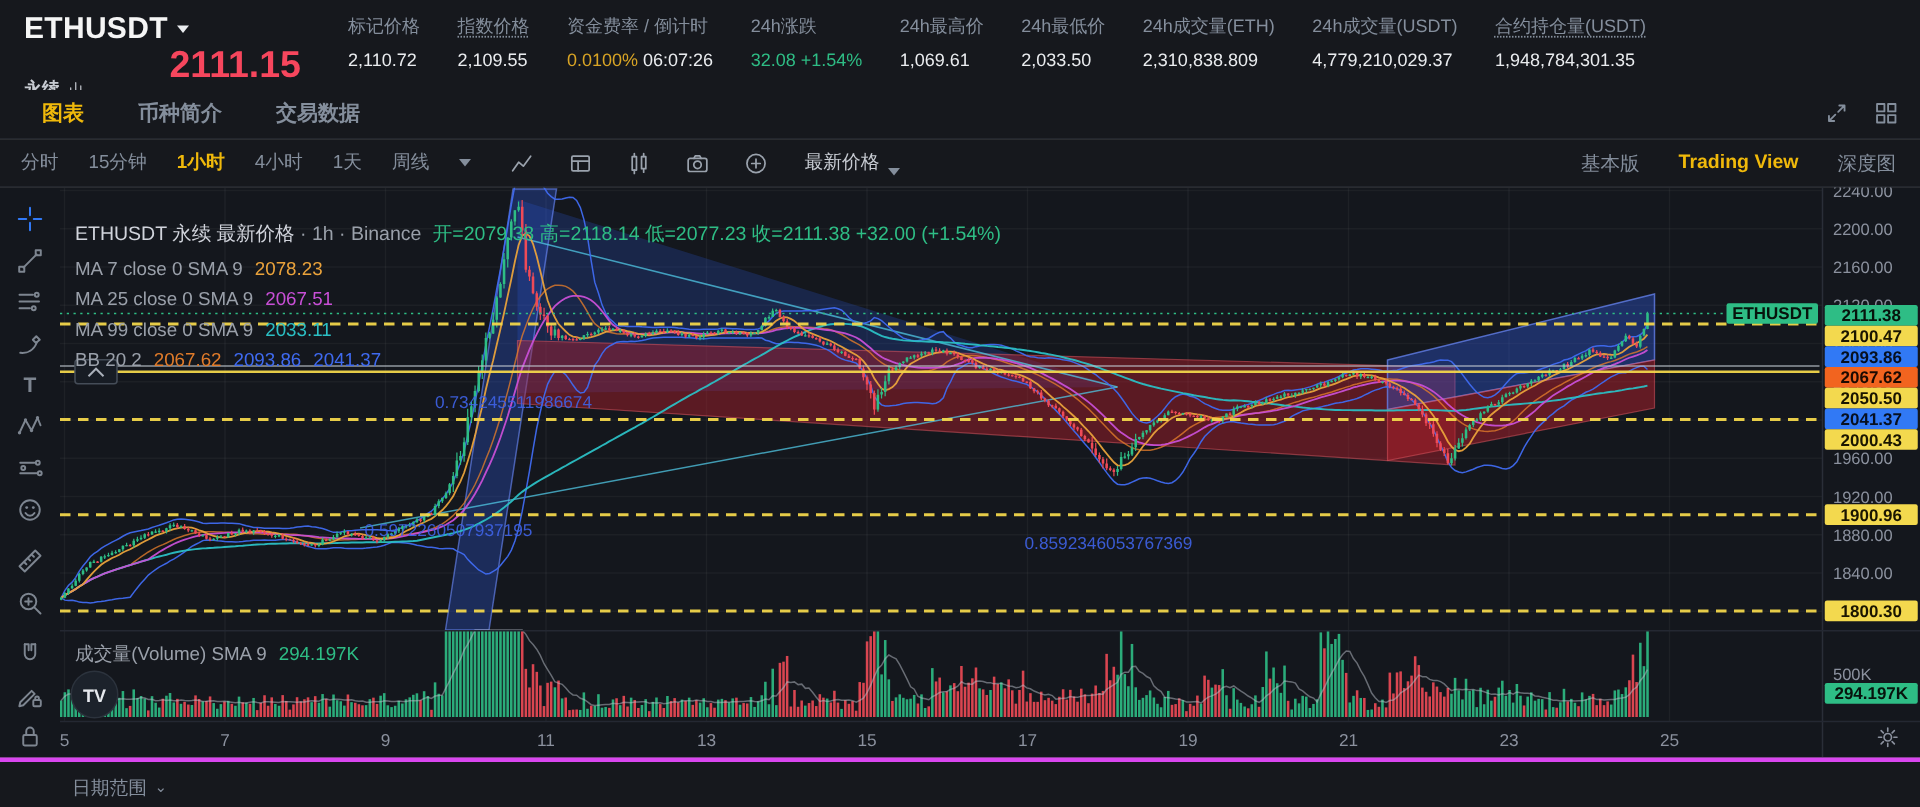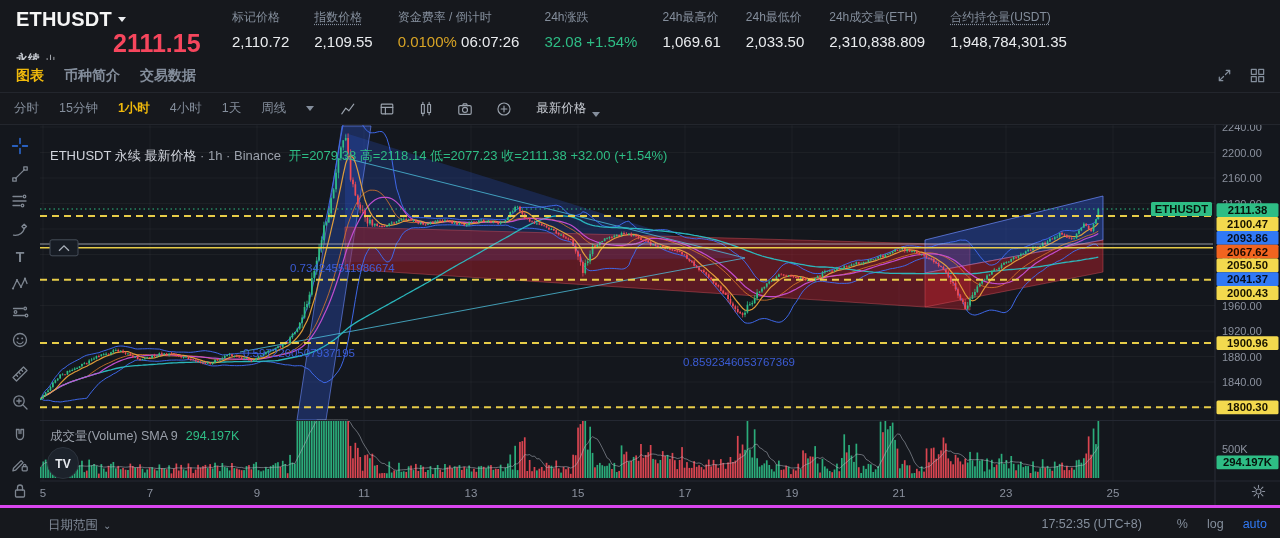--- a/index.html
+++ b/index.html
@@ -10,26 +10,26 @@
   
   #hdr { position:absolute; left:0; top:0; width:1280px; height:60px; background:#16181d; }
   #symBlock { position:absolute; left:16px; top:8px; cursor:pointer; }
   #symRow { display:flex; align-items:center; gap:6px; }
   #symName { font-size:20px; font-weight:bold; color:#f5f5f5; letter-spacing:.2px; }
   #mktRow { display:flex; align-items:center; gap:5px; margin-top:20px; font-size:12px; color:#c7cbd2; font-weight:bold; }
   #lastPrice { position:absolute; left:113px; top:13px; font-size:25px; font-weight:bold; color:#f6465d;margin-top:16px; }
   #stats { position:absolute; left:200px; top:9px; right:4px; display:flex; gap:25px;margin-left:32px; }
   .stat .lb { font-size:12px; color:#848e9c; white-space:nowrap; }
   .stat .lb.u { text-decoration:underline dotted; text-underline-offset:3px; }
-  .stat .vl { font-size:15px; color:#eaecef; margin-top:7px; white-space:nowrap; }
+  .stat .vl { font-size:12px; color:#eaecef; margin-top:7px; white-space:nowrap; }
   .caret { display:inline-block; width:0; height:0; border-left:4px solid transparent; border-right:4px solid transparent; border-top:5px solid #eaecef; }
   .caret.gray { border-top-color:#848e9c; }
 
   
-  #tabs { position:absolute; left:0; top:60px; width:1280px; height:33px; background:#16181d; border-bottom:1px solid #23262d; display:flex; align-items:center; padding-left:16px; gap:20px; }
+  #tabs { position:absolute; left:0; top:60px; width:1280px; height:33px; background:#16181d; border-bottom:1px solid #23262d; display:flex; align-items:center; padding-left:28px; gap:36px; }
   .tab { font-size:14px; font-weight:bold; color:#848e9c; cursor:pointer; }
   .tab.on { color:#f0b90b; }
   #tabIcons { position:absolute; right:14px; top:7px; display:flex; gap:16px; color:#848e9c; }
   #tabIcons .ibtn { cursor:pointer; }
 
   
   #ctb { position:absolute; left:0; top:93px; width:1280px; height:32px; background:#16181d; border-bottom:1px solid #23262d; display:flex; align-items:center; padding-left:14px; }
   .intv { font-size:12.5px; color:#848e9c; margin-right:20px; cursor:pointer; white-space:nowrap; }
   .intv.on { color:#f0b90b; font-weight:bold; }
   #intCaret { margin-right:26px; cursor:pointer; }
@@ -106,20 +106,24 @@
           <div class="lb">24h最高价</div>
           <div class="vl"><span style="color:#eaecef">1,069.61</span></div>
         </div>
         <div class="stat">
           <div class="lb">24h最低价</div>
           <div class="vl"><span style="color:#eaecef">2,033.50</span></div>
         </div>
         <div class="stat">
           <div class="lb">24h成交量(ETH)</div>
           <div class="vl"><span style="color:#eaecef">2,310,838.809</span></div>
+        </div>
+        <div class="stat">
+          <div class="lb">24h成交量(USDT)</div>
+          <div class="vl"><span style="color:#eaecef">4,779,210,029.37</span></div>
         </div>
         <div class="stat">
           <div class="lb u">合约持仓量(USDT)</div>
           <div class="vl"><span style="color:#eaecef">1,948,784,301.35</span></div>
         </div>
       </div>
   </header>
 
   <nav id="tabs">
       <span class="tab on">图表</span>
@@ -168,20 +172,25 @@
           </svg></span>
         <span class="ibtn"><svg width="16" height="16" viewBox="0 0 18 18" fill="none" stroke="currentColor" stroke-width="1.3" stroke-linecap="round" stroke-linejoin="round">
             <circle cx="9" cy="9" r="6.8"></circle>
             <path d="M9 5.8v6.4M5.8 9h6.4"></path>
           </svg></span>
       </div>
     <div id="priceMode">
       <span>最新价格</span>
       <span class="caret gray"></span>
     </div>
+    <div id="viewModes">
+        <span class="vmode">基本版</span>
+        <span class="vmode on">Trading View</span>
+        <span class="vmode">深度图</span>
+      </div>
   </div>
 
   <div id="chartArea">
     <svg id="svg" width="1280" height="380" viewBox="0 125 1280 380">
         <defs>
           <clipPath id="panes">
             <rect x="40" y="125" width="1175" height="356"></rect>
           </clipPath>
         </defs>
         <g clip-path="url(#panes)">
@@ -820,35 +829,35 @@
           <svg width="18" height="18" viewBox="0 0 18 18" fill="none" stroke="currentColor" stroke-width="1.3" stroke-linecap="round" stroke-linejoin="round">
             <rect x="4.5" y="8" width="9" height="7" rx="1"></rect>
             <path d="M6.5 8V5.5a2.5 2.5 0 0 1 5 0V8"></path>
           </svg>
         </div>
       </div>
     <div id="legend">
       <div id="legendTitle">
         <span>ETHUSDT 永续 最新价格</span><span class="sub"> · 1h · Binance </span><span class="ohlc">开=2079.38 高=2118.14 低=2077.23 收=2111.38 +32.00 (+1.54%)</span>
       </div>
+      <div id="legendRows">
+          <div class="lrow"><span>MA 7 close 0 SMA 9</span><b style="color: rgb(233, 162, 59);">2078.23</b></div>
+          <div class="lrow"><span>MA 25 close 0 SMA 9</span><b style="color: rgb(200, 79, 214);">2067.51</b></div>
+          <div class="lrow"><span>MA 99 close 0 SMA 9</span><b style="color: rgb(43, 191, 196);">2033.11</b></div>
+          <div class="lrow"><span>BB 20 2</span><b style="color: rgb(224, 123, 42);">2067.62</b><b style="color: rgb(63, 106, 240);">2093.86</b><b style="color: rgb(63, 106, 240);">2041.37</b></div>
+        </div>
     </div>
     <div id="volLegend">
       <span>成交量(Volume) SMA 9</span><b>294.197K</b>
     </div>
     <div id="gearWrap"><svg width="15" height="15" viewBox="0 0 18 18" fill="none" stroke="currentColor" stroke-width="1.3" stroke-linecap="round" stroke-linejoin="round">
           <circle cx="9" cy="9" r="3"></circle>
           <path d="M9 1.6v2.5M9 13.9v2.5M1.6 9h2.5M13.9 9h2.5M3.7 3.7l1.8 1.8M12.5 12.5l1.8 1.8M14.3 3.7l-1.8 1.8M5.5 12.5l-1.8 1.8"></path>
         </svg></div>
   </div>
 
   <footer id="bbar">
     <div id="dateRange">
       <span>日期范围</span>
       <span class="chev">⌄</span>
     </div>
-    <div id="brRight">
-      <span id="brTime">17:52:35 (UTC+8)</span>
-      <span class="clk" id="brPct">%</span>
-      <span class="clk" id="brLog">log</span>
-      <span class="clk" id="brAuto">auto</span>
-    </div>
   </footer>
 </div>
 
 </body></html>

